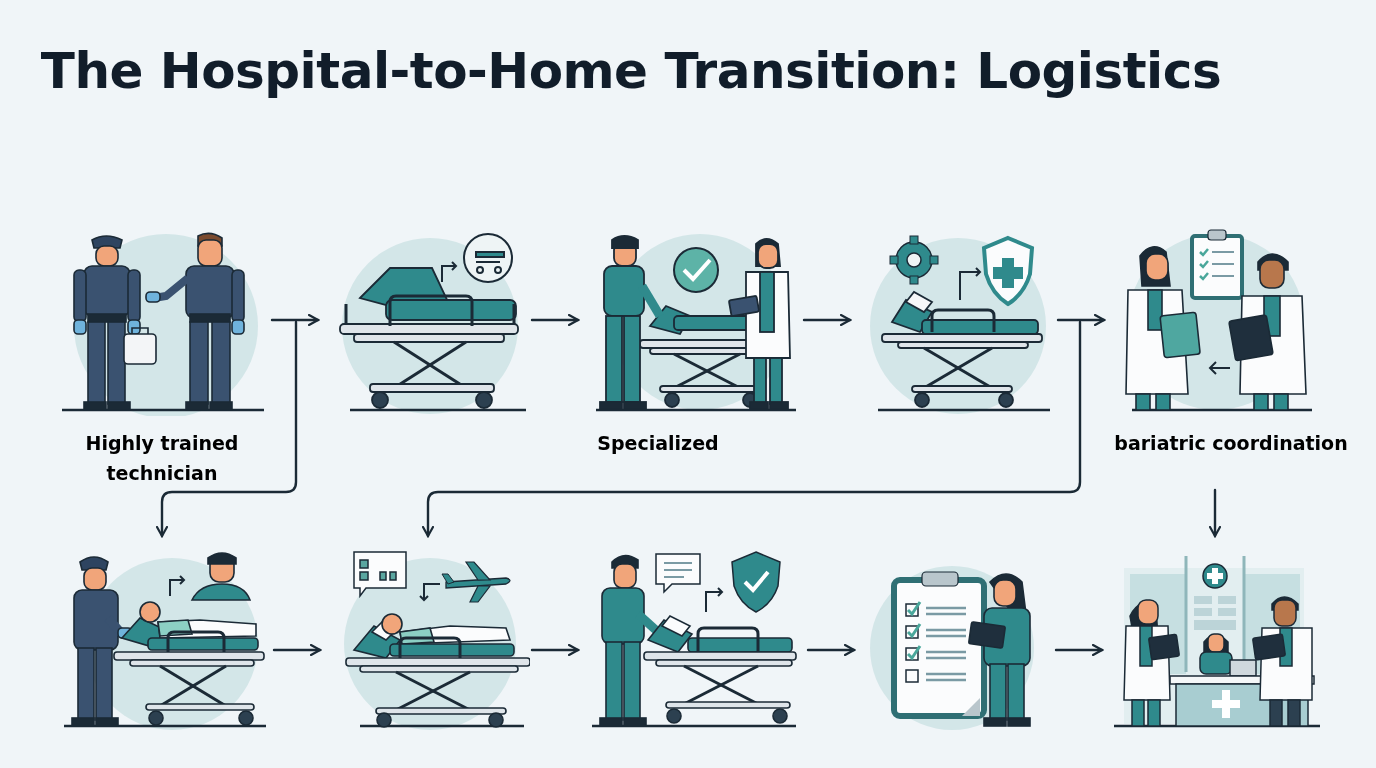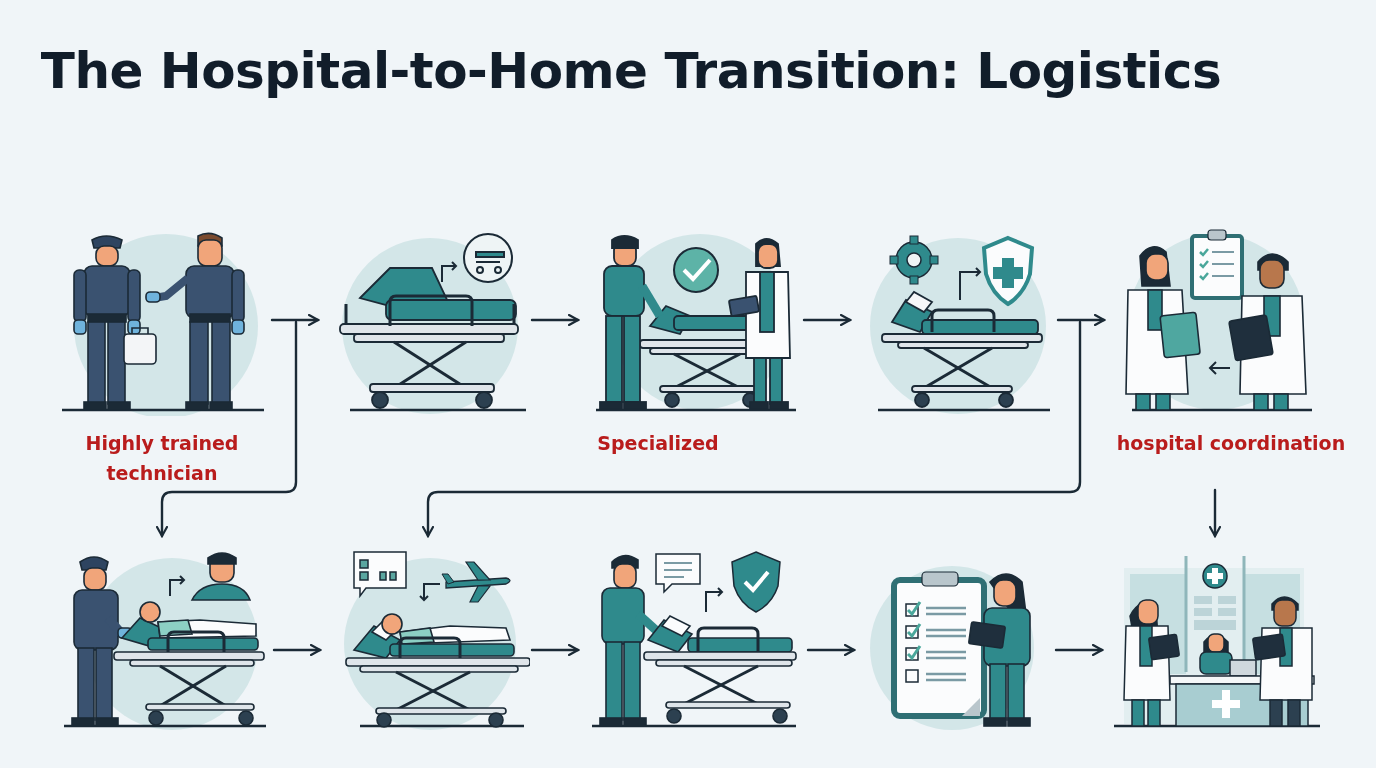--- a/index.html
+++ b/index.html
@@ -13,21 +13,21 @@
   .title {
     position: absolute; left: 0; top: 38px; width: 1216px;
     text-align: center; font-weight: 700; font-size: 50px;
     line-height: 66px; letter-spacing: -0.5px; color: #111d2a; margin-left: 23px;
   }
   .title span { display: block; }
   .scene { position: absolute; }
   .scene svg { width: 100%; height: 100%; display: block; }
   .caption {
     position: absolute; text-align: center; font-weight: 600;
-    font-size: 19px; line-height: 30px; color: #b91c1c;
+    font-size: 19px; line-height: 30px; color: #000000;
   }
   .connectors { position: absolute; left: 0; top: 0; width: 1376px; height: 768px; pointer-events: none; }
 </style>
 </head>
 <body>
 
 <div class="title">
   <span>The Hospital-to-Home Transition: Logistics</span>
 </div>
 
@@ -243,21 +243,21 @@
       <rect x="148" y="34" width="24" height="28" rx="9" fill="#b8774c"></rect>
       <path d="M130,70 L190,70 L194,168 L128,168 Z" fill="#fbfcfd"></path>
       <rect x="152" y="70" width="16" height="40" fill="#2f8a8c"></rect>
       <rect x="120" y="92" width="38" height="40" rx="3" fill="#1f2f3d" transform="rotate(-10 138 112)"></rect>
       <rect x="142" y="168" width="14" height="16" fill="#2f8a8c"></rect>
       <rect x="162" y="168" width="14" height="16" fill="#2f8a8c"></rect>
     </g>
   </svg>
 </div>
 <div class="caption" style="left:1100px;top:428px;width:262px;">
-  <div>hospital coordination</div>
+  <div>bariatric coordination</div>
 </div>
 
 <div class="scene" style="left:60px;top:548px;width:210px;height:184px;">
   <svg viewBox="0 0 210 184">
     <circle cx="112" cy="96" r="86" fill="#d3e6e8"></circle>
     <line x1="4" y1="178" x2="206" y2="178" stroke="#1b2a36" stroke-width="2.5"></line>
     <path d="M110,48 L110,32 L124,32 M120,28 L124,32 L120,36" fill="none" stroke="#1b2a36" stroke-width="2"></path>
     <g stroke="#1b2a36" stroke-width="1.6">
       <rect x="150" y="8" width="24" height="26" rx="9" fill="#f1a57a"></rect>
       <path d="M148,10 Q162,0 176,10 L176,16 L148,16 Z" fill="#1b2a36"></path>

